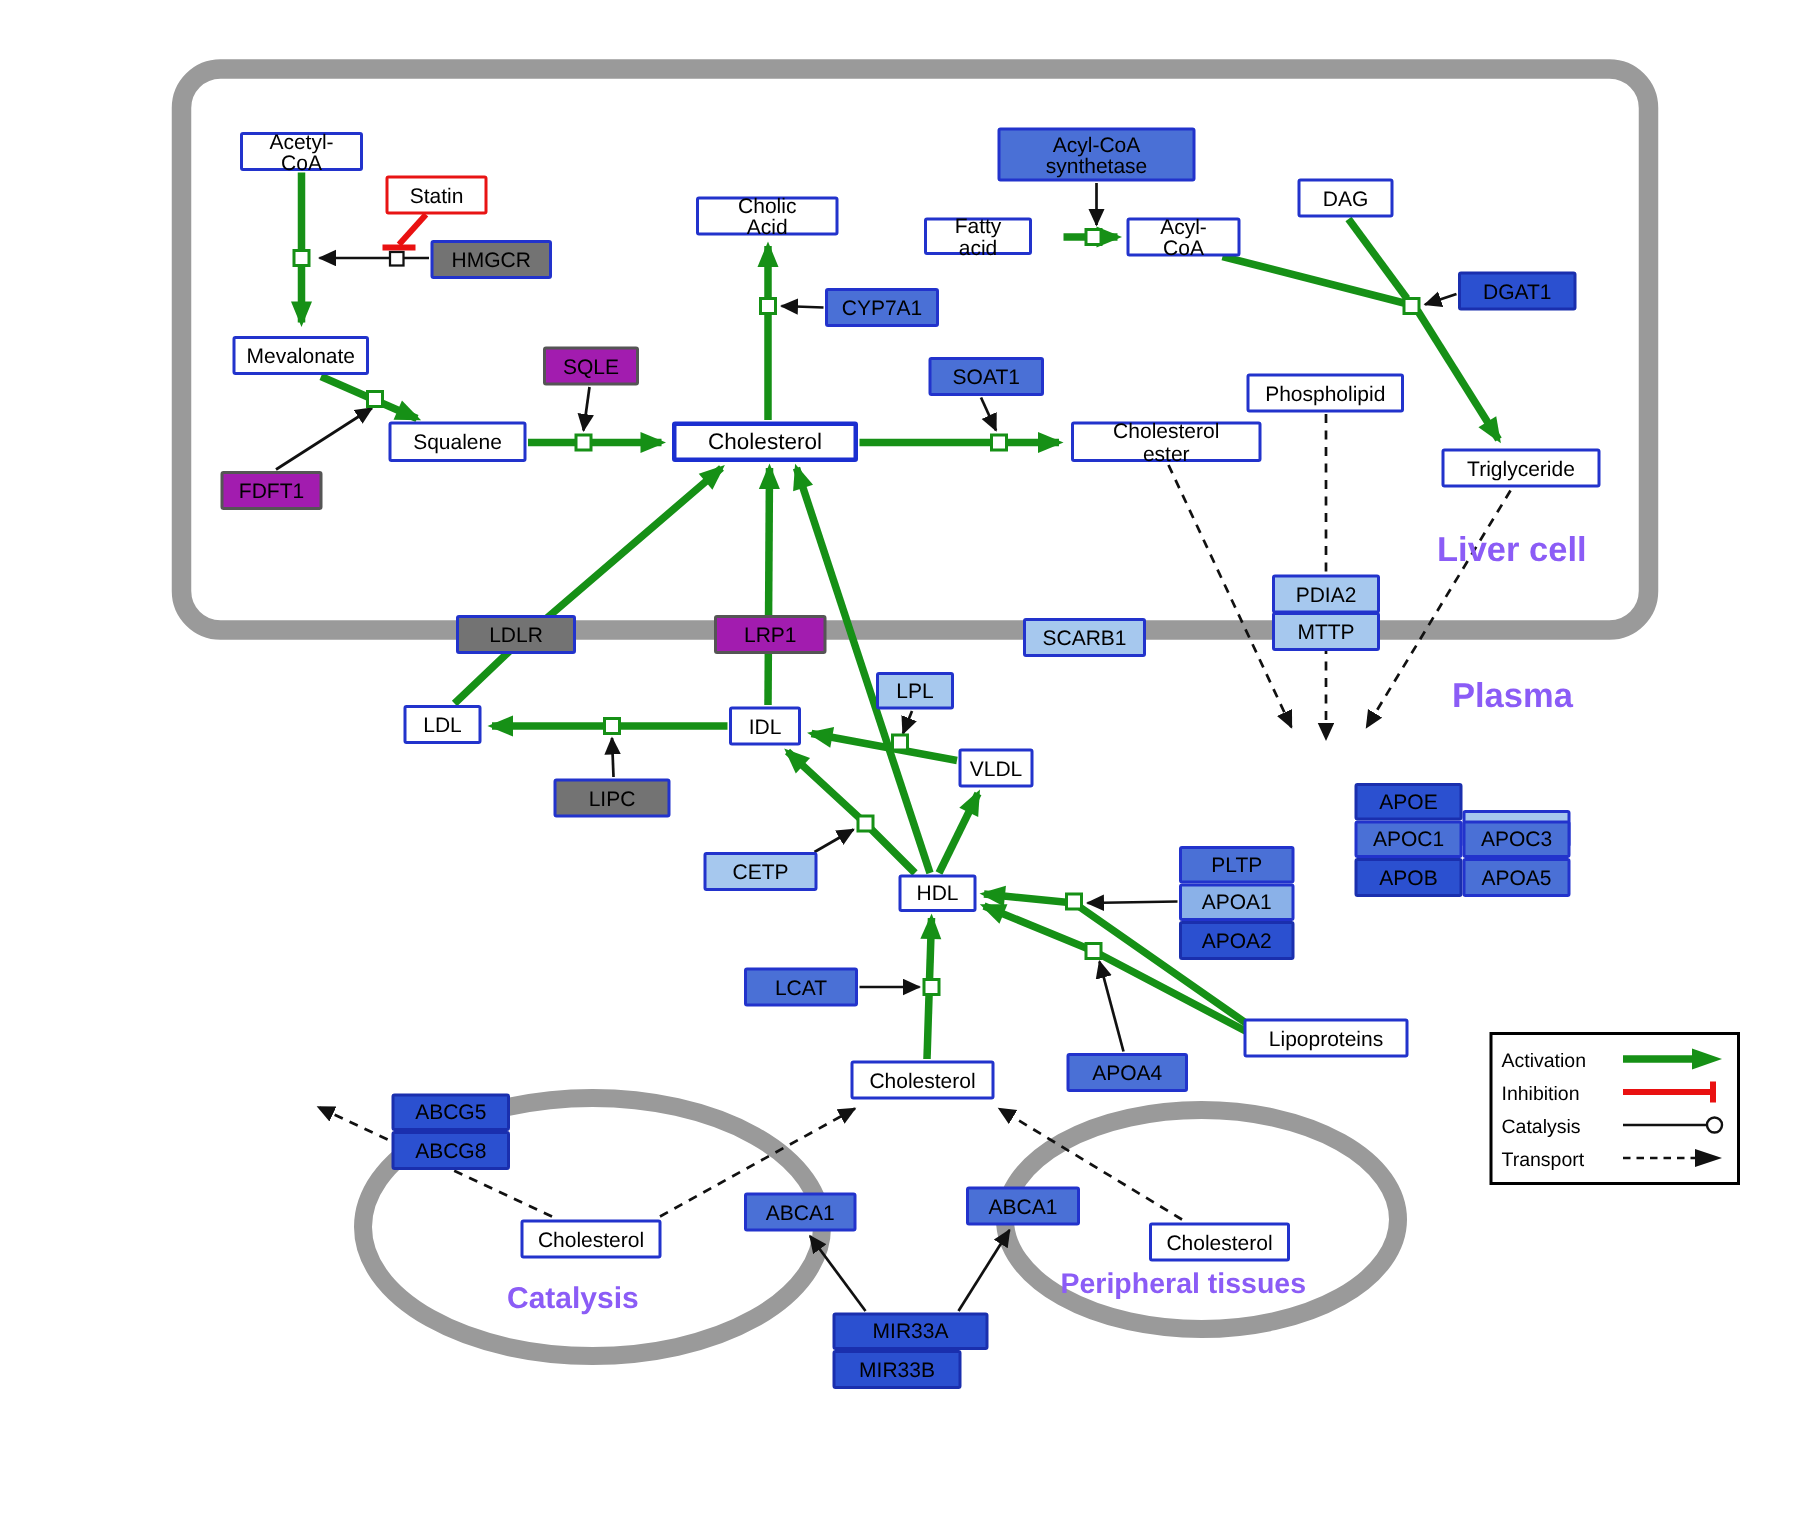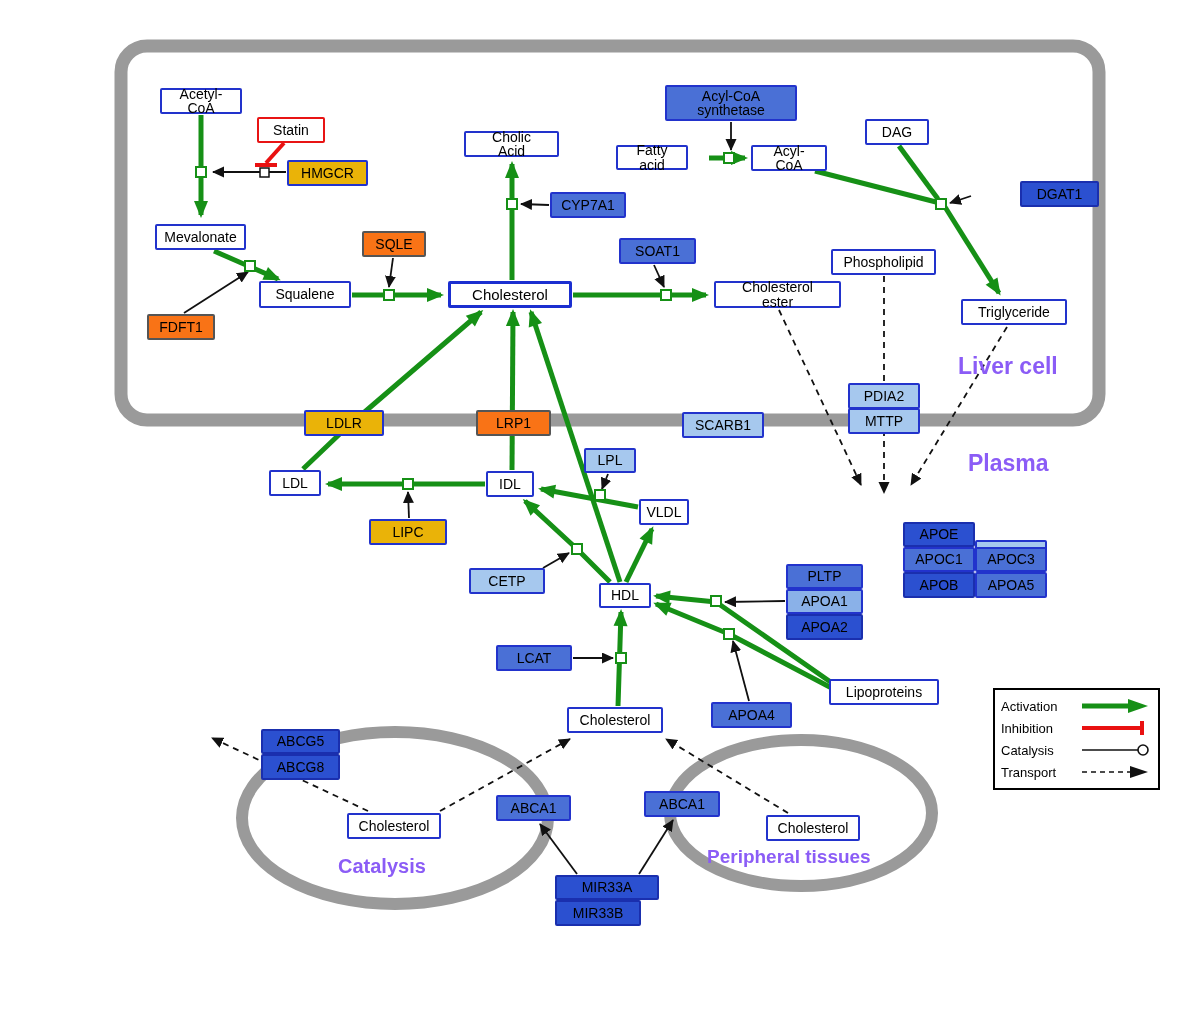--- a/index.html
+++ b/index.html
@@ -3,22 +3,22 @@
 <meta charset="utf-8">
 <style>
   html,body{margin:0;padding:0;background:#fff;}
   #stage{position:relative;width:1200px;height:1013px;background:#fff;overflow:hidden;
          font-family:"Liberation Sans","DejaVu Sans",sans-serif;}
   svg.edges{position:absolute;left:0;top:0;}
   .node{position:absolute;box-sizing:border-box;display:flex;align-items:center;justify-content:center;
         text-align:center;font-size:14px;line-height:1.02;color:#000;background:#fff;
         border:2px solid #2233cc;border-radius:2px;padding:0 16px;}
   .statin{border-color:#e81414;}
-  .yellow{background:#eab308;}
-  .paleyellow{background:#f97316;border-color:#555;}
+  .yellow{background:#737373;}
+  .paleyellow{background:#a21caf;border-color:#555;}
   .medblue{background:#4a70d6;}
   .lightblue{background:#a6c8ee;}
   .lightblue2{background:#8ab1e8;}
   .darkblue{background:#2b50d0;border-color:#1a2fae;}
   .metab-big{border-width:3px;border-color:#1b2fd0;font-size:15px;}
   .comp-label{position:absolute;font-weight:bold;color:#8b5cf6;white-space:nowrap;}
   #liver-label{left:958px;top:353px;font-size:23px;}
   #plasma-label{left:968px;top:450px;font-size:23px;}
   #enterocyte-label{left:338px;top:855px;font-size:20px;}
   #peripheral-label{left:707px;top:846px;font-size:19px;}
@@ -146,21 +146,21 @@
       <div class="node metab" style="left: 567px; top: 707px; width: 96px; height: 26px; position: absolute;">Cholesterol</div>
       <div class="node metab" style="left: 829px; top: 679px; width: 110px; height: 26px; position: absolute;">Lipoproteins</div>
       <div class="node metab" style="left: 347px; top: 813px; width: 94px; height: 26px; position: absolute;">Cholesterol</div>
       <div class="node metab" style="left: 766px; top: 815px; width: 94px; height: 26px; position: absolute;">Cholesterol</div>
       <div class="node yellow" style="left: 287px; top: 160px; width: 81px; height: 26px; position: absolute;">HMGCR</div>
       <div class="node paleyellow" style="left: 362px; top: 231px; width: 64px; height: 26px; position: absolute;">SQLE</div>
       <div class="node paleyellow" style="left: 147px; top: 314px; width: 68px; height: 26px; position: absolute;">FDFT1</div>
       <div class="node medblue" style="left: 550px; top: 192px; width: 76px; height: 26px; position: absolute;">CYP7A1</div>
       <div class="node medblue" style="left: 665px; top: 85px; width: 132px; height: 36px; position: absolute;">Acyl-CoA synthetase</div>
       <div class="node medblue" style="left: 619px; top: 238px; width: 77px; height: 26px; position: absolute;">SOAT1</div>
-      <div class="node darkblue" style="left: 972px; top: 181px; width: 79px; height: 26px; position: absolute; margin-left: 48px;">DGAT1</div>
+      <div class="node darkblue" style="left: 972px; top: 181px; width: 79px; height: 26px; position: absolute;">DGAT1</div>
       <div class="node lightblue" style="left: 848px; top: 383px; width: 72px; height: 26px; position: absolute;">PDIA2</div>
       <div class="node lightblue" style="left: 848px; top: 408px; width: 72px; height: 26px; position: absolute;">MTTP</div>
       <div class="node yellow" style="left: 304px; top: 410px; width: 80px; height: 26px; position: absolute;">LDLR</div>
       <div class="node paleyellow" style="left: 476px; top: 410px; width: 75px; height: 26px; position: absolute;">LRP1</div>
       <div class="node lightblue" style="left: 682px; top: 412px; width: 82px; height: 26px; position: absolute;">SCARB1</div>
       <div class="node lightblue" style="left: 584px; top: 448px; width: 52px; height: 25px; position: absolute;">LPL</div>
       <div class="node yellow" style="left: 369px; top: 519px; width: 78px; height: 26px; position: absolute;">LIPC</div>
       <div class="node lightblue" style="left: 469px; top: 568px; width: 76px; height: 26px; position: absolute;">CETP</div>
       <div class="node medblue" style="left: 786px; top: 564px; width: 77px; height: 25px; position: absolute;">PLTP</div>
       <div class="node lightblue2" style="left: 786px; top: 589px; width: 77px; height: 25px; position: absolute;">APOA1</div>

